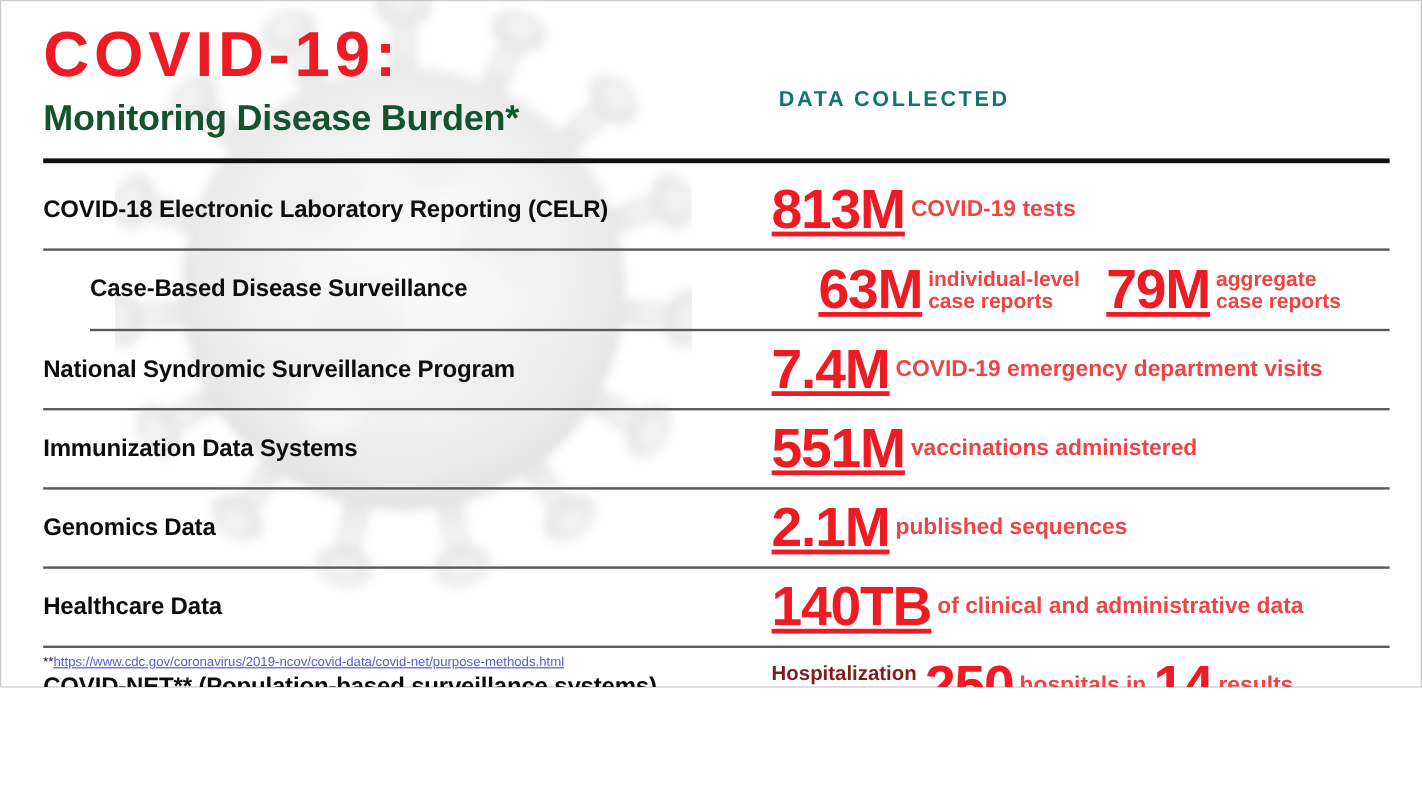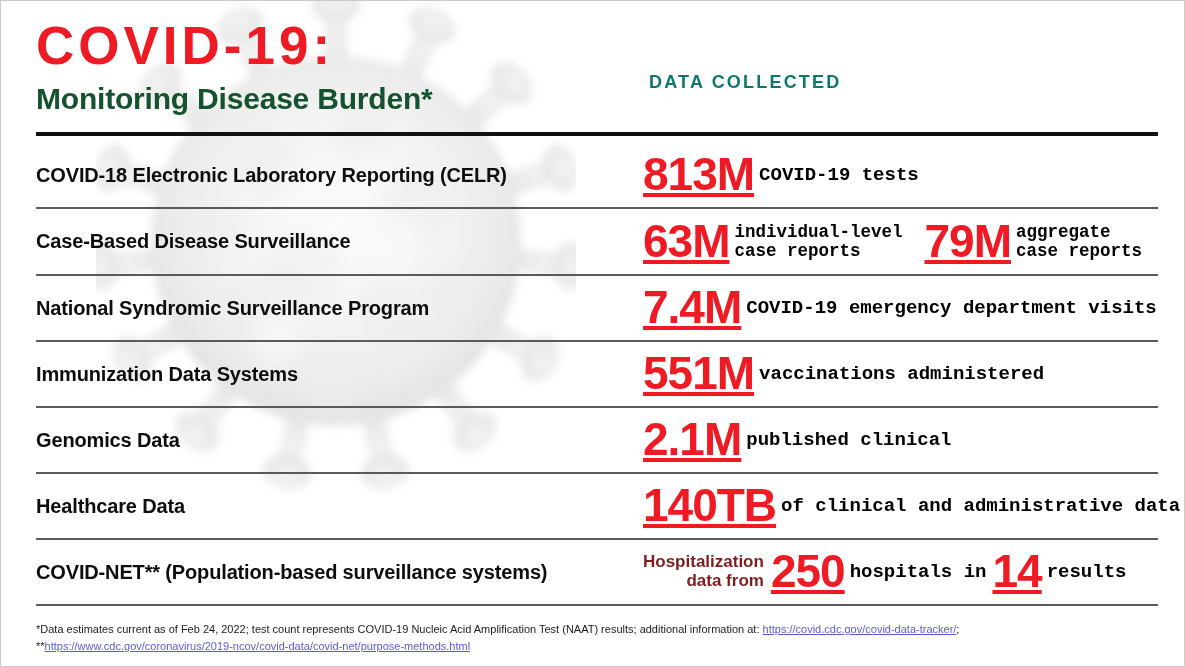--- a/index.html
+++ b/index.html
@@ -6,21 +6,21 @@
   * { margin:0; padding:0; box-sizing:border-box; }
   html, body {
     width:1185px; height:667px;
     background:#ffffff;
     font-family:"Liberation Sans", sans-serif;
     overflow:hidden;
   }
 
   #infographic {
     position:relative;
-    width:1185px; height:667px;
+    width:1185px; height:573px;
     background:#ffffff;
     border:1px solid #c9c9c9;
     overflow:hidden;
   }
 
   
   #virus-bg {
     position:absolute;
     left:95px; top:-30px;
     width:480px; height:560px;
@@ -81,21 +81,21 @@
   
   .rows { position:relative; }
 
   .row {
     position:relative;
     display:flex;
     align-items:center;
     border-bottom:2px solid #5a5a5a;
     height:66px;
   }
-  .row.tall { height:67px; }
+  .row.tall { height:67px;margin-left:39px; }
 
   .row-label {
     flex:0 0 607px;
     font-size:20px;
     font-weight:bold;
     color:#0d0d0d;
     line-height:1.05;
     letter-spacing:-0.15px;
     padding-right:8px;
   }
@@ -117,26 +117,25 @@
   .stat-num {
     color:#ee1b24;
     font-weight:bold;
     font-size:44px;
     line-height:0.95;
     letter-spacing:-1px;
   }
   .stat-num.big { font-size:46px;text-decoration:underline; }
 
   .stat-unit {
-    color:#000000;
+    color:#ef4444;
     font-weight:bold;
     font-size:19px;
     line-height:1.08;
     margin-left:5px;
-    font-family:Liberation Mono, monospace;
   }
   .stat-unit.two-line { font-size:17.5px; }
   .stat-unit .l2 { display:block; }
 
   .stat-pre {
     color:#7f1d1d;
     font-weight:bold;
     font-size:17px;
     line-height:1.1;
     text-align:right;
@@ -336,21 +335,21 @@
             <span class="stat-unit">vaccinations administered</span>
           </div>
         </div>
       </div>
 
       <div class="row">
         <div class="row-label">Genomics Data</div>
         <div class="row-data">
           <div class="stat-group">
             <span class="stat-num big">2.1M</span>
-            <span class="stat-unit">published clinical</span>
+            <span class="stat-unit">published sequences</span>
           </div>
         </div>
       </div>
 
       <div class="row">
         <div class="row-label">Healthcare Data</div>
         <div class="row-data">
           <div class="stat-group">
             <span class="stat-num big">140TB</span>
             <span class="stat-unit">of clinical and administrative data</span>
@@ -374,21 +373,17 @@
             <span class="stat-unit">results</span>
           </div>
         </div>
       </div>
 
     </div>
   </div>
 
   <div class="footnotes">
     <div class="fn">
-      <span>*</span><span>Data estimates current as of Feb 24, 2022; test count represents COVID-19 Nucleic Acid Amplification Test (NAAT) results; additional information at:</span>
-      <span class="link">https://covid.cdc.gov/covid-data-tracker/</span><span>;</span>
-    </div>
-    <div class="fn">
       <span>**</span><span class="link">https://www.cdc.gov/coronavirus/2019-ncov/covid-data/covid-net/purpose-methods.html</span>
     </div>
   </div>
 
 </div>
 
 </body></html>

